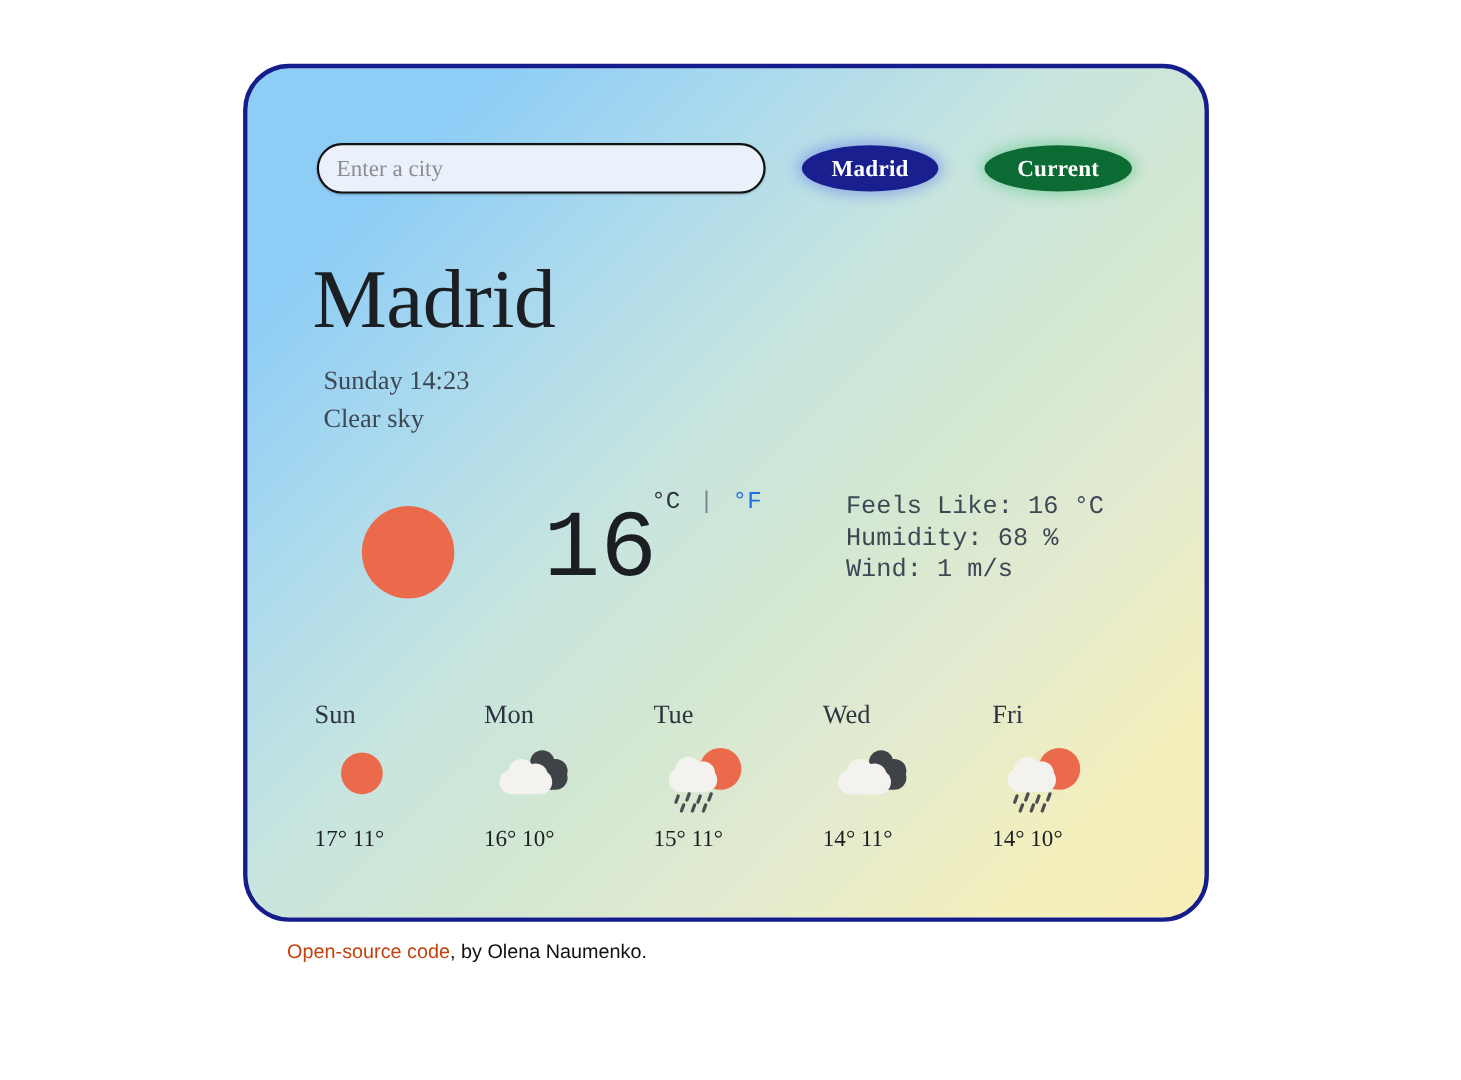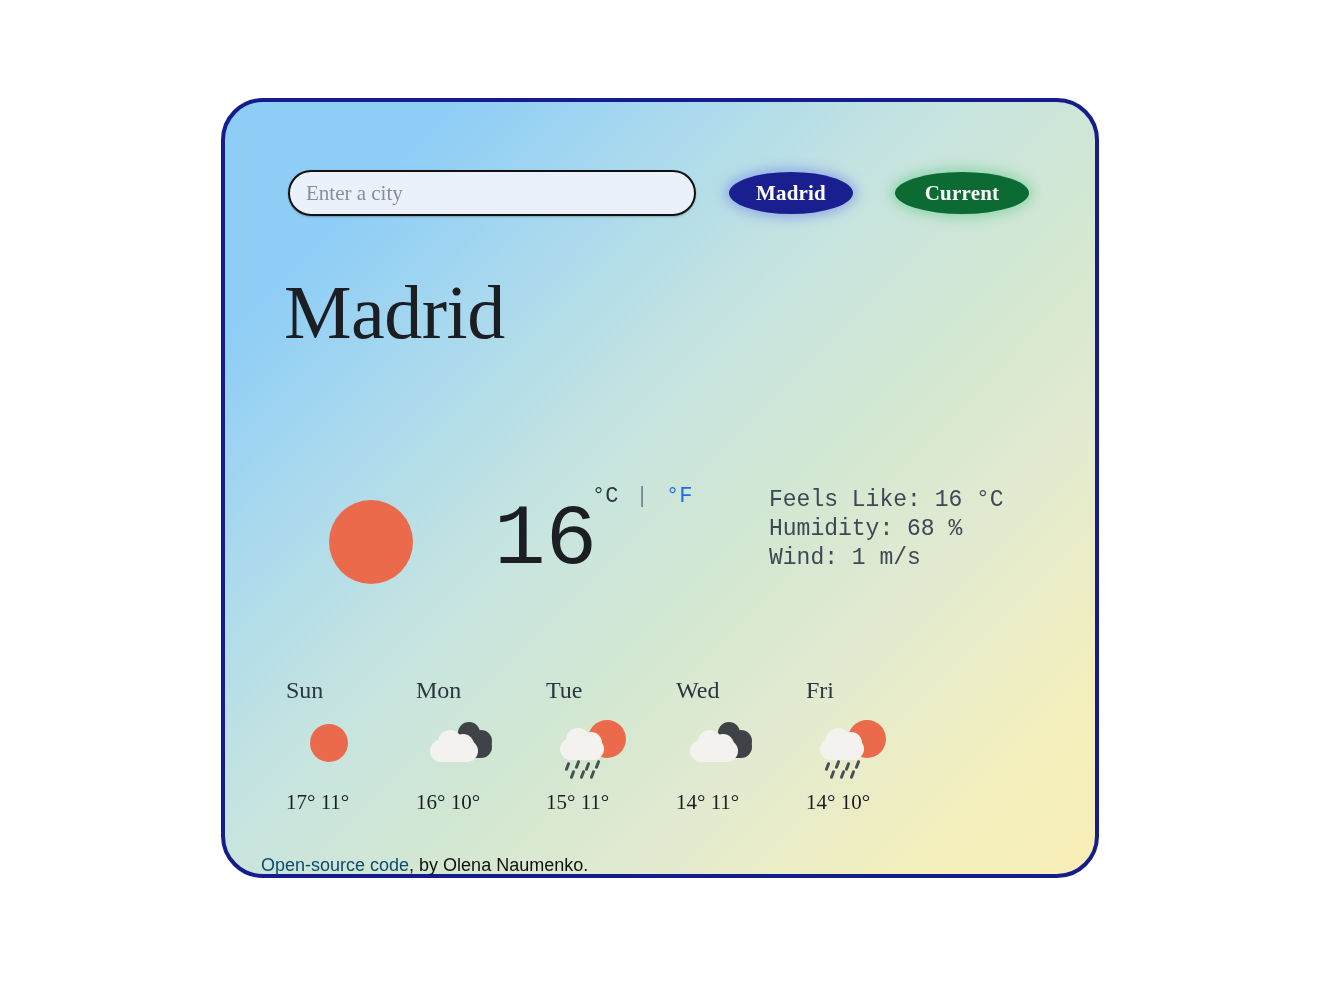--- a/index.html
+++ b/index.html
@@ -33,21 +33,20 @@
     background: linear-gradient(135deg,
                 #8ecdf6 0%,
                 #8ecdf6 14%,
                 #a9d9ee 28%,
                 #c6e4e0 44%,
                 #d2e7d2 58%,
                 #e2ead0 72%,
                 #f3efbd 88%,
                 #f8eeb6 100%);
     overflow: hidden;
-    margin-top: 40px;
   }
 
   
   .search-row {
     position: absolute;
     left: 63px;
     top: 68px;
     width: 760px;
     height: 56px;
   }
@@ -174,20 +173,21 @@
     color: #3d4854;
   }
 
   
   .forecast {
     position: absolute;
     left: 59px;
     top: 575px;
     width: 760px;
     display: flex;
+    gap: 24px;
   }
   .fc-day {
     width: 130px;
     text-align: left;
   }
   .fc-name {
     font-size: 24px;
     color: #2c3540;
     padding-left: 2px;
   }
@@ -242,39 +242,43 @@
   
   .footer {
     position: absolute;
     left: 261px;
     top: 855px;
     font-family: "Liberation Sans", sans-serif;
     font-size: 18px;
     color: #111111;
   }
   .footer a {
-    color: #0c4a6e;
+    color: #c2410c;
     text-decoration: none;
   }
 </style>
 </head>
 <body>
 
 <div class="page">
 
   <div class="weather-card">
 
     <div class="search-row">
       <input class="city-input" type="text" placeholder="Enter a city" style="">
       <button class="pill-btn btn-search">Madrid</button>
       <button class="pill-btn btn-current">Current</button>
     </div>
 
     <div class="city-name">Madrid</div>
 
+    <div class="city-meta">
+      <div>Sunday 14:23</div>
+      <div>Clear sky</div>
+    </div>
 
     <div class="current-row">
       <div class="sun-icon"></div>
 
       <div class="temp-value">16</div>
 
       <div class="unit-toggle">
         <span class="unit-active">°C</span>
         <span class="sep">|</span>
         <span class="unit-link">°F</span>

